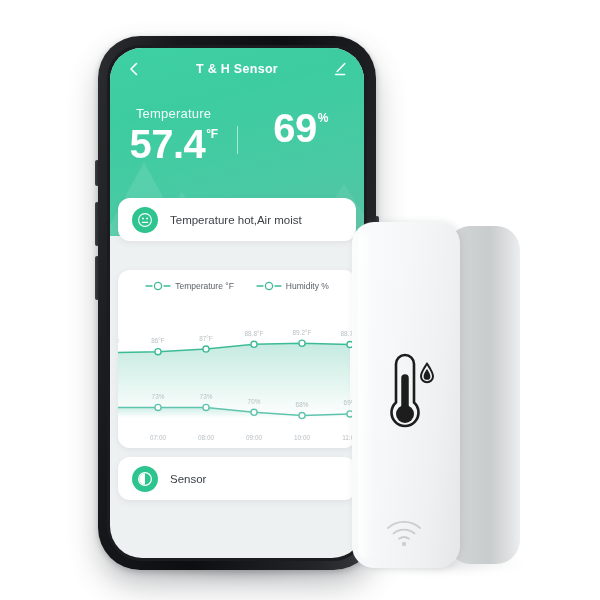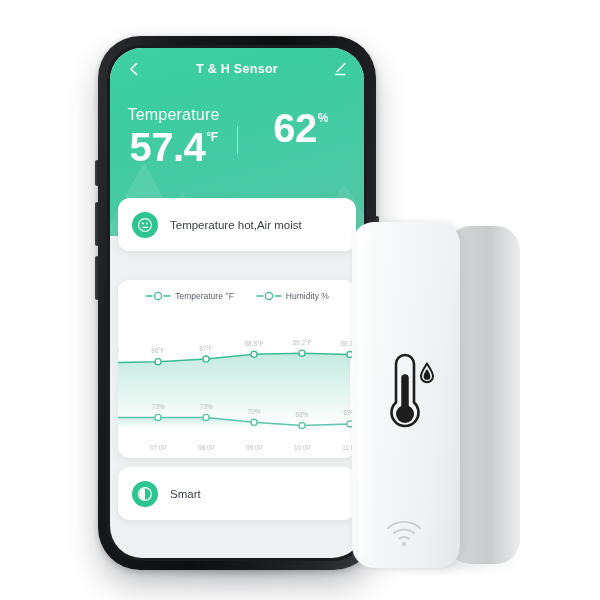--- a/index.html
+++ b/index.html
@@ -65,21 +65,21 @@
   #back-icon { width: 20px; height: 20px; }
   #nav-title {
     flex: 1; text-align: center; color: #fff;
     font-size: 12.5px; font-weight: bold; letter-spacing: .3px;
   }
   #edit-icon { width: 20px; height: 20px; }
 
   #readings { display: flex; padding: 16px 0 0 0; position: relative; }
   .reading { flex: 1; text-align: center; position: relative; }
   .reading-label {
-    color: rgba(255,255,255,.93); font-size: 16px; margin-bottom: 1px; letter-spacing: .2px;
+    color: rgba(255,255,255,.93); font-size: 13px; margin-bottom: 1px; letter-spacing: .2px;
   }
   .reading-value {
     color: #ffffff; font-weight: bold; font-size: 40px; line-height: 44px;
     letter-spacing: -.5px; display: inline-flex; align-items: flex-start;
   }
   .reading-unit { font-size: 12px; font-weight: bold; line-height: 16px; margin-left: 1px; margin-top: 4px; }
   #reading-divider {
     position: absolute; left: 50%; top: 36px; width: 1px; height: 28px;
     background: rgba(255,255,255,.55);
   }
@@ -87,21 +87,21 @@
   
   #app-body {
     position: absolute; left: 0; top: 150px; right: 0; bottom: 0;
     padding: 0 8px;
   }
   .card {
     background: #ffffff; border-radius: 12px;
     box-shadow: 0 2px 6px rgba(90,100,110,.10);
     margin-bottom: 9px;
   }
-  .row-card { display: flex; align-items: center; height: 53px; padding: 0 14px; }
+  .row-card { display: flex; align-items: center; height: 43px; padding: 0 14px; }
   .row-icon {
     width: 26px; height: 26px; border-radius: 50%;
     background: #2ec48f; margin-right: 12px;
     display: flex; align-items: center; justify-content: center; flex: none;
   }
   .row-label { font-size: 11.5px; color: #3c4147; }
 
   
   #chart-card { height: 178px; padding: 11px 0 0 0; overflow: hidden; position: relative; margin-top: 29px; }
   #legend { display: flex; justify-content: center; gap: 22px; }
@@ -174,21 +174,21 @@
           <div id="readings">
             <div class="reading">
               <div class="reading-label">Temperature</div>
               <div class="reading-value">
                 <span>57.4</span>
                 <span class="reading-unit">°F</span>
               </div>
             </div>
             <div class="reading">
               <div class="reading-value">
-                <span>62</span>
+                <span>69</span>
                 <span class="reading-unit">%</span>
               </div>
             </div>
             <div id="reading-divider"></div>
           </div>
         </div>
 
         <div id="app-body">
 
           <div class="card row-card">
@@ -286,21 +286,21 @@
             </svg>
           </div>
 
           <div class="card row-card">
             <div class="row-icon">
               <svg width="16" height="16" viewBox="0 0 16 16">
                 <circle cx="8" cy="8" r="6.4" fill="none" stroke="#fff" stroke-width="1.2"></circle>
                 <path d="M8 2.3 A5.7 5.7 0 0 0 8 13.7 Z" fill="#fff"></path>
               </svg>
             </div>
-            <div class="row-label">Smart</div>
+            <div class="row-label">Sensor</div>
           </div>
 
 
         </div>
       </div>
     </div>
   </div>
 
   <div id="device-shadow"></div>
   <div id="device">

